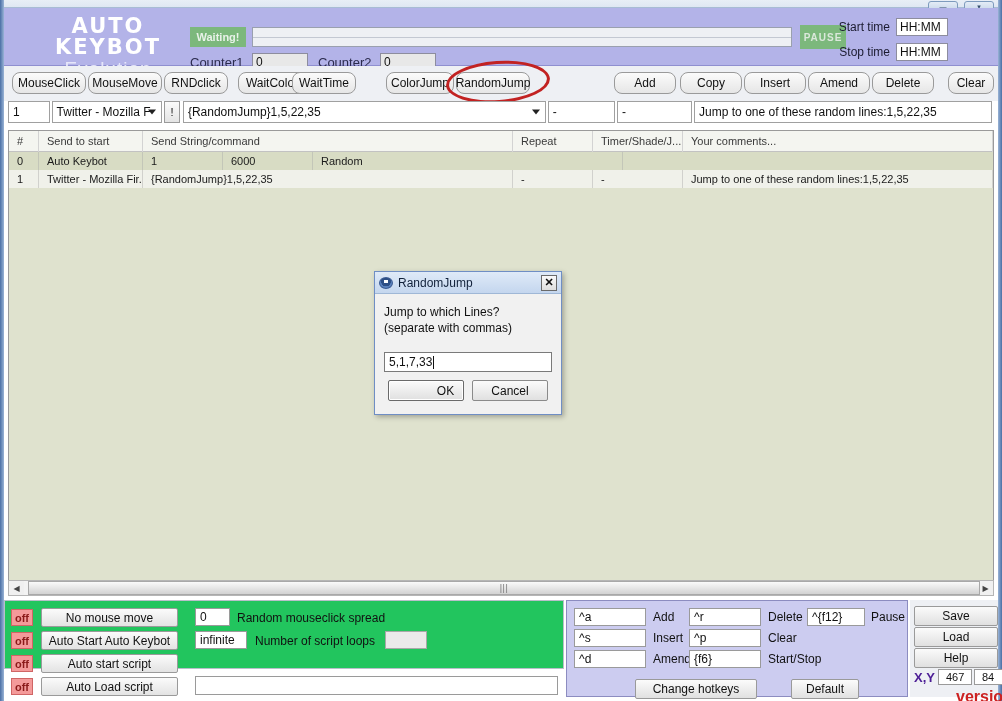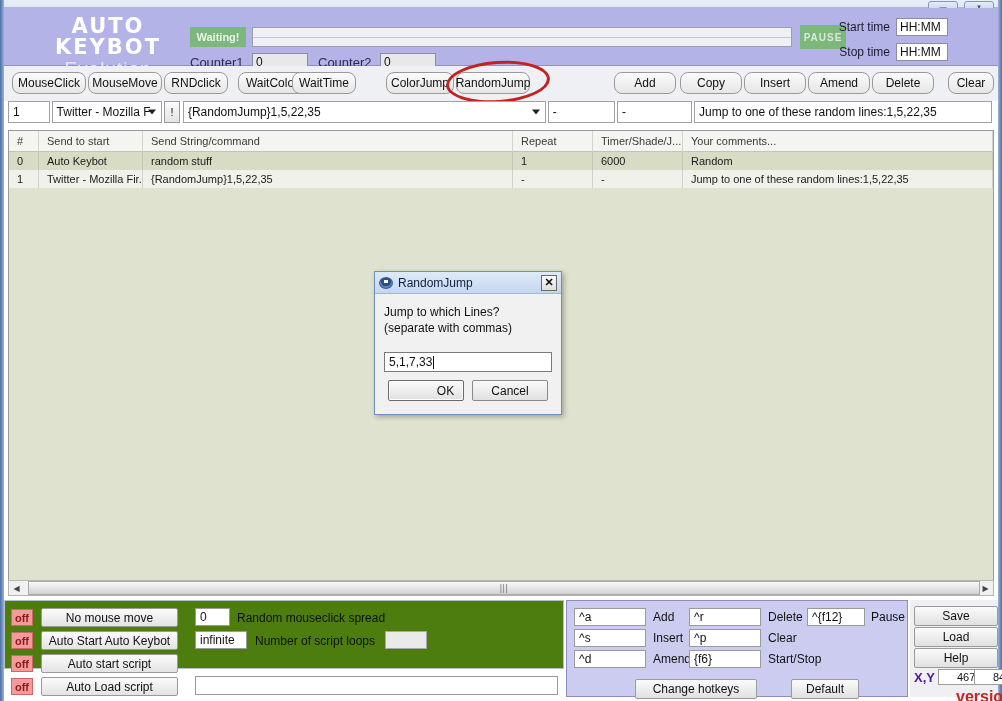--- a/index.html
+++ b/index.html
@@ -201,21 +201,21 @@
     position: absolute; left: 4px; top: 0; width: 952px; height: 14px;
     background: linear-gradient(#fafafa, #d2d2d2);
     border: 1px solid #a8a8a8;
     display: flex; align-items: center; justify-content: center;
   }
   .hs-grip { font-size: 9px; color: #777; letter-spacing: 0.5px; }
 
   
   .botleft {
     position: absolute; left: 4px; top: 600px; width: 560px; height: 69px;
-    background: #4d7c0f; border: 1px solid #b9bfca;
+    background: #22c55e; border: 1px solid #b9bfca;
   }
   .offtag {
     position: absolute; width: 22px; height: 17px;
     background: #f49a9a; border: 1px solid #d06565;
     color: #8b1a1a; font-size: 11px; font-weight: bold;
     display: flex; align-items: center; justify-content: center;
   }
   .gbtn {
     position: absolute;
     background: linear-gradient(#fbfbfb, #e3e3e3);
@@ -264,21 +264,21 @@
     font-size: 12px; color: #111;
     display: flex; align-items: center; justify-content: center;
   }
   .xy-label {
     position: absolute; left: 4px; top: 70px;
     font-size: 13px; color: #4c1d95; font-weight: bold;
   }
   .xy-box {
     position: absolute; height: 16px; background: #ffffff;
     border: 1px solid #9a9a9a; font-size: 11px; color: #111;
-    display: flex; align-items: center; padding: 0 18px;
+    display: flex; align-items: center; padding: 0 7px;
   }
   .version {
     position: absolute; left: 26px; top: 88px;
     font-size: 16px; font-weight: bold; color: #cc2222; margin-left: 20px;
   }
 
   
   .dlg {
     position: absolute; left: 374px; top: 271px; width: 188px; height: 144px;
     background: #f1f1f1;
@@ -404,21 +404,20 @@
       <div class="gh-cell" style="width:104px;">Send to start</div>
       <div class="gh-cell" style="width:370px;">Send String/command</div>
       <div class="gh-cell" style="width:80px;">Repeat</div>
       <div class="gh-cell" style="width:90px;">Timer/Shade/J...</div>
       <div class="gh-cell" style="width:310px;">Your comments...</div>
     </div>
 
     <div class="grid-row r-even">
       <div class="gr-cell" style="width:30px;">0</div>
       <div class="gr-cell" style="width:104px;">Auto Keybot</div>
-      <div class="gr-cell" style="width:370px;">random stuff</div>
       <div class="gr-cell" style="width:80px;">1</div>
       <div class="gr-cell" style="width:90px;">6000</div>
       <div class="gr-cell" style="width:310px;">Random</div>
     </div>
 
     <div class="grid-row r-odd">
       <div class="gr-cell" style="width:30px;">1</div>
       <div class="gr-cell" style="width:104px;">Twitter - Mozilla Fir...</div>
       <div class="gr-cell" style="width:370px;">{RandomJump}1,5,22,35</div>
       <div class="gr-cell" style="width:80px;">-</div>

